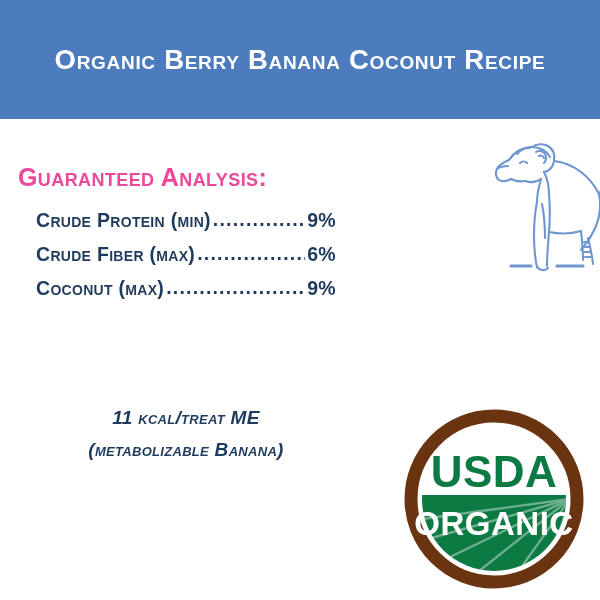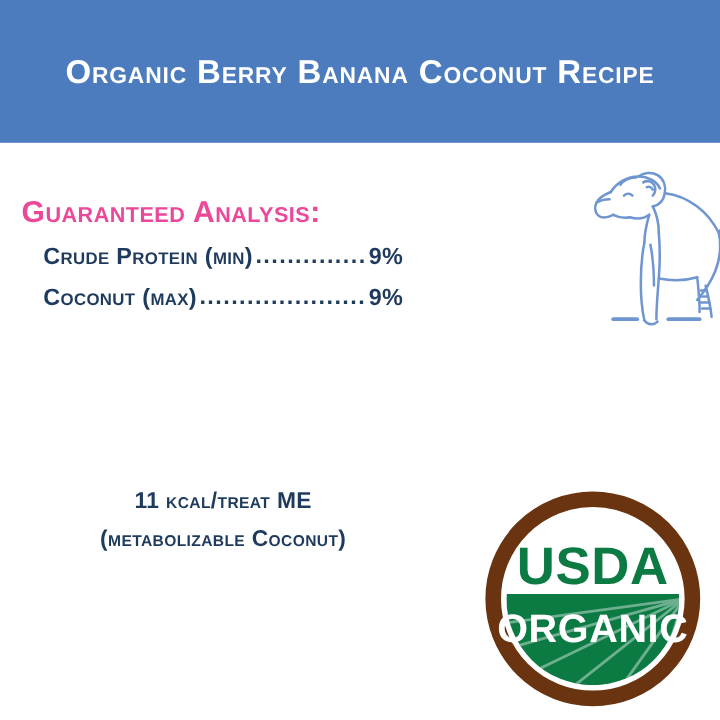--- a/index.html
+++ b/index.html
@@ -58,21 +58,21 @@
   #calorie-content-heading     { left: 18px; top: 355px; }
 
   #analysis-rows {
     position: absolute;
     left: 36px;
     top: 203px;
     width: 300px;
   }
   .analysis-row {
     display: flex;
-    align-items: flex-start;
+    align-items: center;
     height: 34px;
     color: #1e3a5c;
     font-family: "Liberation Sans", sans-serif;
     font-size: 19.5px;
     font-weight: bold;
     font-variant: small-caps;
     letter-spacing: 0.3px;
     white-space: nowrap;
   }
   .analysis-label { flex: 0 0 auto; }
@@ -89,20 +89,21 @@
     content: "..........................................";
   }
   .analysis-value { flex: 0 0 auto; }
 
   #calorie-lines {
     position: absolute;
     left: 36px;
     top: 402px;
     width: 300px;
     text-align: center;
+    font-style: italic;
   }
   .calorie-line {
     color: #1e3a5c;
     font-family: "Liberation Sans", sans-serif;
     font-size: 19px;
     font-weight: bold;
     font-variant: small-caps;
     letter-spacing: 0.3px;
     line-height: 32px;
     white-space: nowrap;
@@ -137,30 +138,35 @@
 
   <div class="section-heading" id="guaranteed-analysis-heading">Guaranteed Analysis:</div>
 
   <div id="analysis-rows">
     <div class="analysis-row">
       <span class="analysis-label">Crude Protein (min)</span>
       <span class="analysis-leader"></span>
       <span class="analysis-value">9%</span>
     </div>
     <div class="analysis-row">
+      <span class="analysis-label">Crude Fiber (max)</span>
+      <span class="analysis-leader"></span>
+      <span class="analysis-value">6%</span>
+    </div>
+    <div class="analysis-row">
       <span class="analysis-label">Coconut (max)</span>
       <span class="analysis-leader"></span>
       <span class="analysis-value">9%</span>
     </div>
   </div>
 
 
   <div id="calorie-lines">
     <div class="calorie-line">11 kcal/treat ME</div>
-    <div class="calorie-line">(metabolizable Coconut)</div>
+    <div class="calorie-line">(metabolizable Banana)</div>
   </div>
 
   <svg id="dog-illustration" viewBox="0 0 118 142">
     <g fill="none" stroke="#6f96d1" stroke-width="2.1" stroke-linecap="round" stroke-linejoin="round">
 
       <path d="M22 26 C17 28 12 31 10 35 C8 39 9 44 12 46
                C15 48 20 47 24 45"></path>
       <path d="M10 35 C13 33 17 32 21 32"></path>
       <path d="M24 45 C28 47 33 48 38 47"></path>
 

